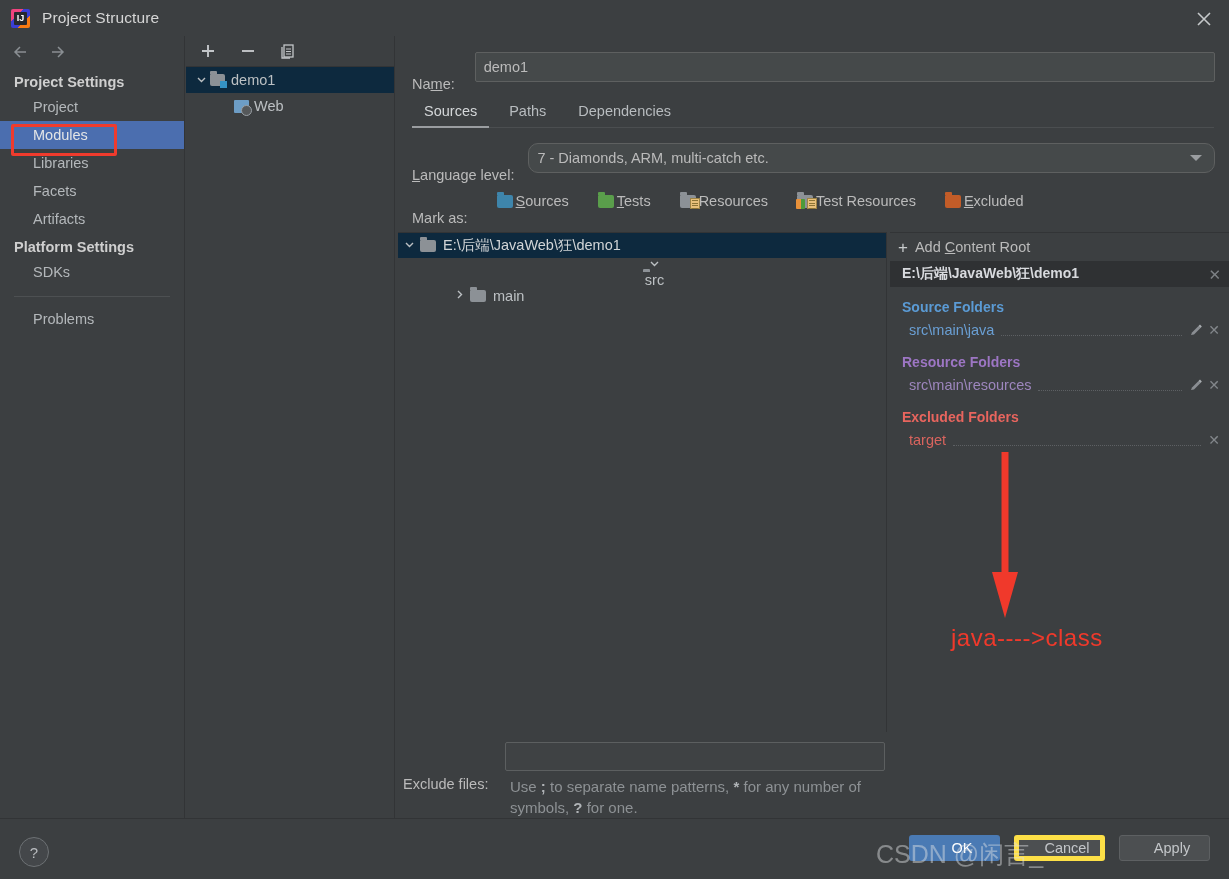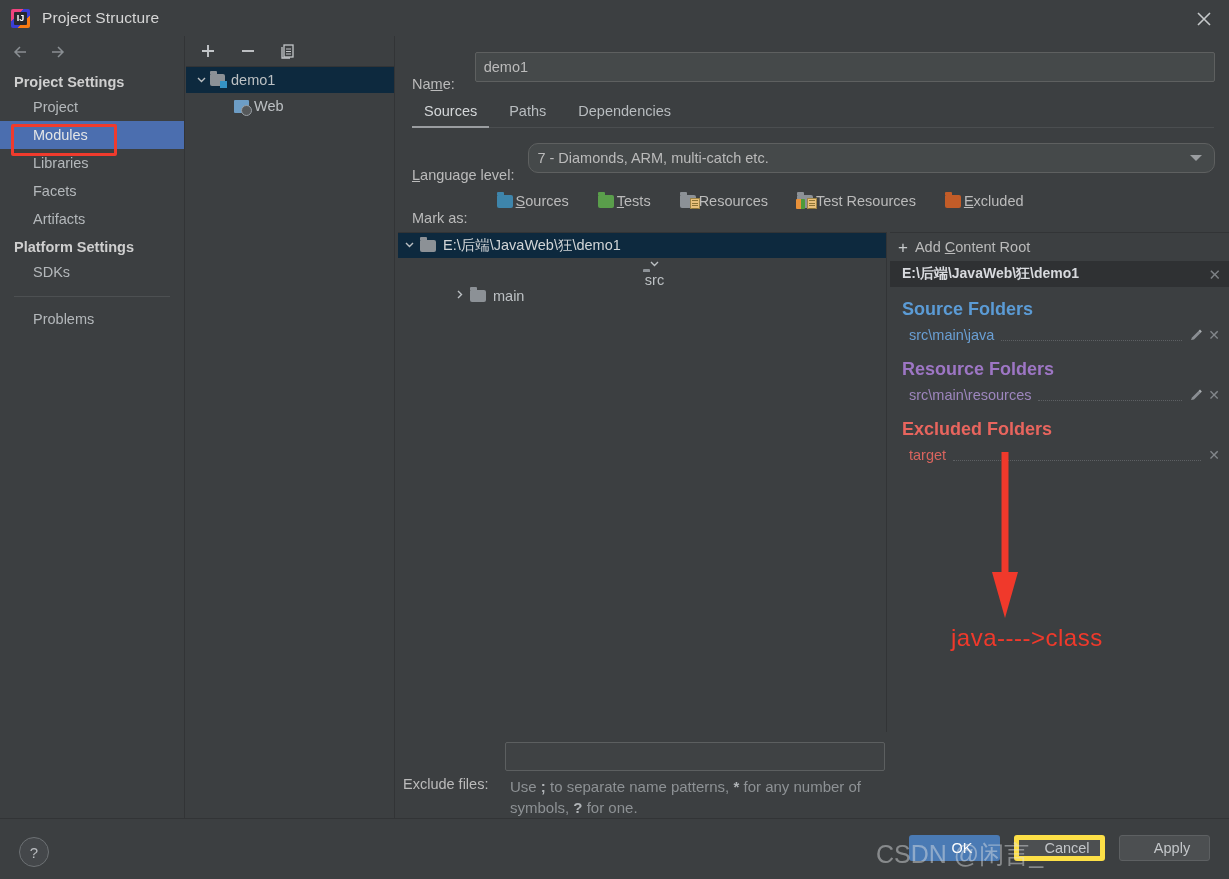--- a/index.html
+++ b/index.html
@@ -187,21 +187,21 @@
   }
   .plus-sign { font-size: 17px; color: #c8cbcd; line-height: 1; }
   .root-header {
     height: 26px; background: #2f3133; display: flex; align-items: center;
     padding: 0 8px 0 12px; justify-content: space-between;
   }
   .root-header .rt {
     font-size: 14px; font-weight: bold; color: #d8dade;
   }
   .xbtn { color: #7d8185; font-size: 15px; cursor: pointer; line-height: 1; }
-  .grp-title { font-size: 18px; font-weight: bold; padding: 12px 0 3px 12px; }
+  .grp-title { font-size: 14px; font-weight: bold; padding: 12px 0 3px 12px; }
   .grp-src { color: #5b9bd5; }
   .grp-res { color: #9d76c4; }
   .grp-exc { color: #e8655e; }
   .grp-row {
     display: flex; align-items: center; height: 24px; padding-left: 19px; padding-right: 9px; gap: 5px;
   }
   .grp-row .txt { font-size: 14.5px; white-space: nowrap; }
   .grp-row .dots { flex: 1; border-bottom: 1px dotted #5d6063; height: 11px; margin: 0 2px; }
   .src-txt { color: #6a9fd4; }
   .res-txt { color: #9d86bd; }

